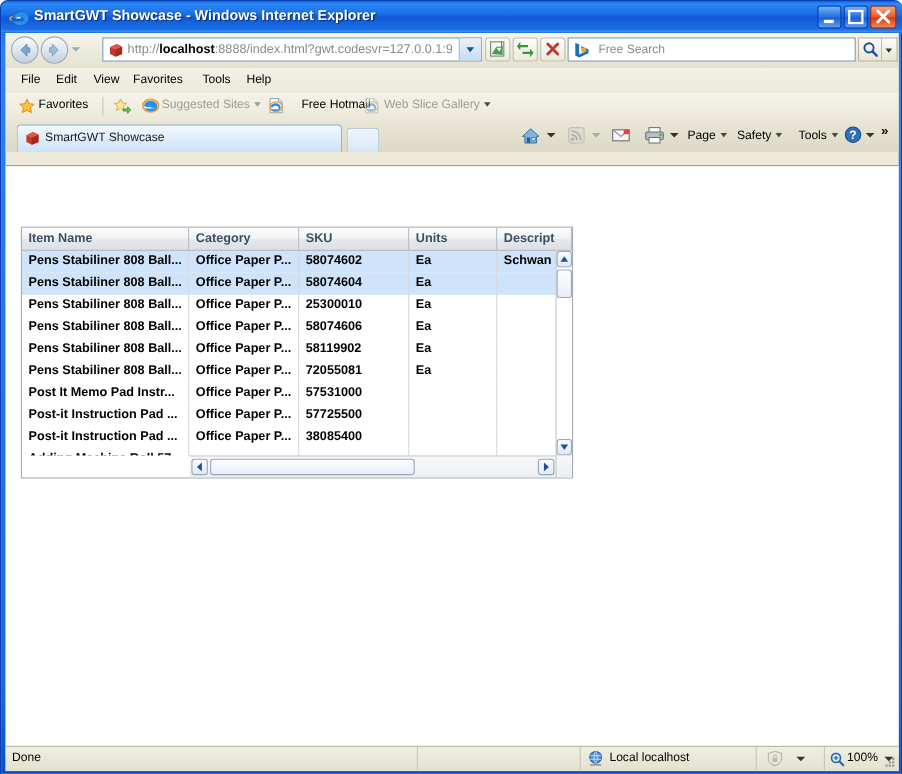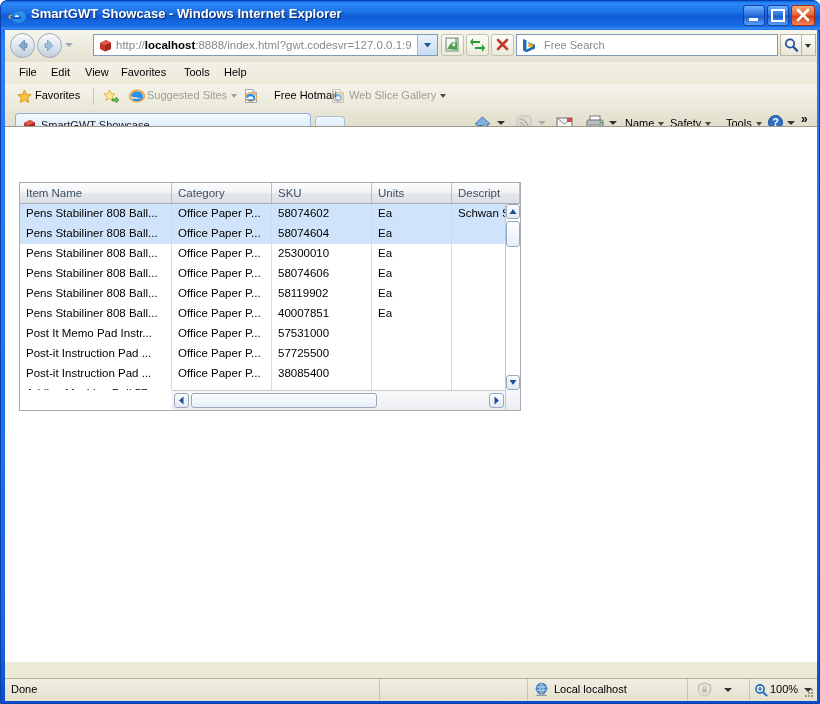--- a/index.html
+++ b/index.html
@@ -166,24 +166,25 @@
     background:linear-gradient(to bottom,#eef5fd,#d8e7f8);
     border:1px solid #a9c3dd; border-bottom:none;
     border-radius:4px 4px 0 0; box-sizing:border-box;
   }
   #cmdbar { position:absolute; left:0; top:80px; width:812px; height:28px; }
   #cmdbar .ci { position:absolute; top:7px; color:#000; white-space:nowrap; }
   #cmdbar .icn { position:absolute; top:4px; }
 
   
   #viewport {
-    position:absolute; left:0; top:96px; width:812px; height:535px;
+    position:absolute; left:0; top:120px; width:812px; height:535px;
     background:#ffffff;
     border-top:1px solid #9e9b8a;
     overflow:hidden;
+    font-weight:bold;
   }
 
   
   #grid {
     position:absolute; left:14px; top:55px;
     width:502px; height:229px;
     border:1px solid #a7abb4;
     box-sizing:border-box;
     background:#fff;
     overflow:hidden;
@@ -476,21 +477,21 @@
       <span class="icn" style="left:580px">
         <svg width="20" height="18" viewBox="0 0 20 18">
           <rect x="5" y="2" width="10" height="5" fill="#fff" stroke="#777"></rect>
           <rect x="2" y="6" width="16" height="7" rx="1.5" fill="#b9bec4" stroke="#6a6f75"></rect>
           <rect x="5" y="11" width="10" height="5" fill="#fff" stroke="#777"></rect>
           <circle cx="15.5" cy="8.5" r="1" fill="#3a8a3a"></circle>
         </svg>
       </span>
       <span style="position:absolute;left:604px;top:11px;width:0;height:0;border-left:4px solid transparent;border-right:4px solid transparent;border-top:4px solid #333"></span>
 
-      <span class="ci" style="left:620px"><span>Name</span><i class="fcaret"></i></span>
+      <span class="ci" style="left:620px"><span>Page</span><i class="fcaret"></i></span>
       <span class="ci" style="left:665px"><span>Safety</span><i class="fcaret"></i></span>
       <span class="ci" style="left:721px"><span>Tools</span><i class="fcaret"></i></span>
 
       <span class="icn" style="left:762px">
         <svg width="17" height="17" viewBox="0 0 17 17">
           <circle cx="8.5" cy="8.5" r="7" fill="#2f6fc0" stroke="#1d4f92"></circle>
           <text x="8.5" y="12.4" font-size="11" font-family="Liberation Sans, sans-serif" font-weight="bold" fill="#fff" text-anchor="middle">?</text>
         </svg>
       </span>
       <span style="position:absolute;left:782px;top:11px;width:0;height:0;border-left:4px solid transparent;border-right:4px solid transparent;border-top:4px solid #333"></span>
@@ -542,21 +543,21 @@
           <div class="grow" style="top:80px">
             <div class="gcell" style="left:0px;width:152px">Pens Stabiliner 808 Ball...</div>
             <div class="gcell" style="left:152px;width:100px">Office Paper P...</div>
             <div class="gcell" style="left:252px;width:100px">58119902</div>
             <div class="gcell" style="left:352px;width:80px">Ea</div>
             <div class="gcell last" style="left:432px;width:54px"></div>
           </div>
           <div class="grow" style="top:100px">
             <div class="gcell" style="left:0px;width:152px">Pens Stabiliner 808 Ball...</div>
             <div class="gcell" style="left:152px;width:100px">Office Paper P...</div>
-            <div class="gcell" style="left:252px;width:100px">40007851</div>
+            <div class="gcell" style="left:252px;width:100px">72055081</div>
             <div class="gcell" style="left:352px;width:80px">Ea</div>
             <div class="gcell last" style="left:432px;width:54px"></div>
           </div>
           <div class="grow" style="top:120px">
             <div class="gcell" style="left:0px;width:152px">Post It Memo Pad Instr...</div>
             <div class="gcell" style="left:152px;width:100px">Office Paper P...</div>
             <div class="gcell" style="left:252px;width:100px">57531000</div>
             <div class="gcell" style="left:352px;width:80px"></div>
             <div class="gcell last" style="left:432px;width:54px"></div>
           </div>

